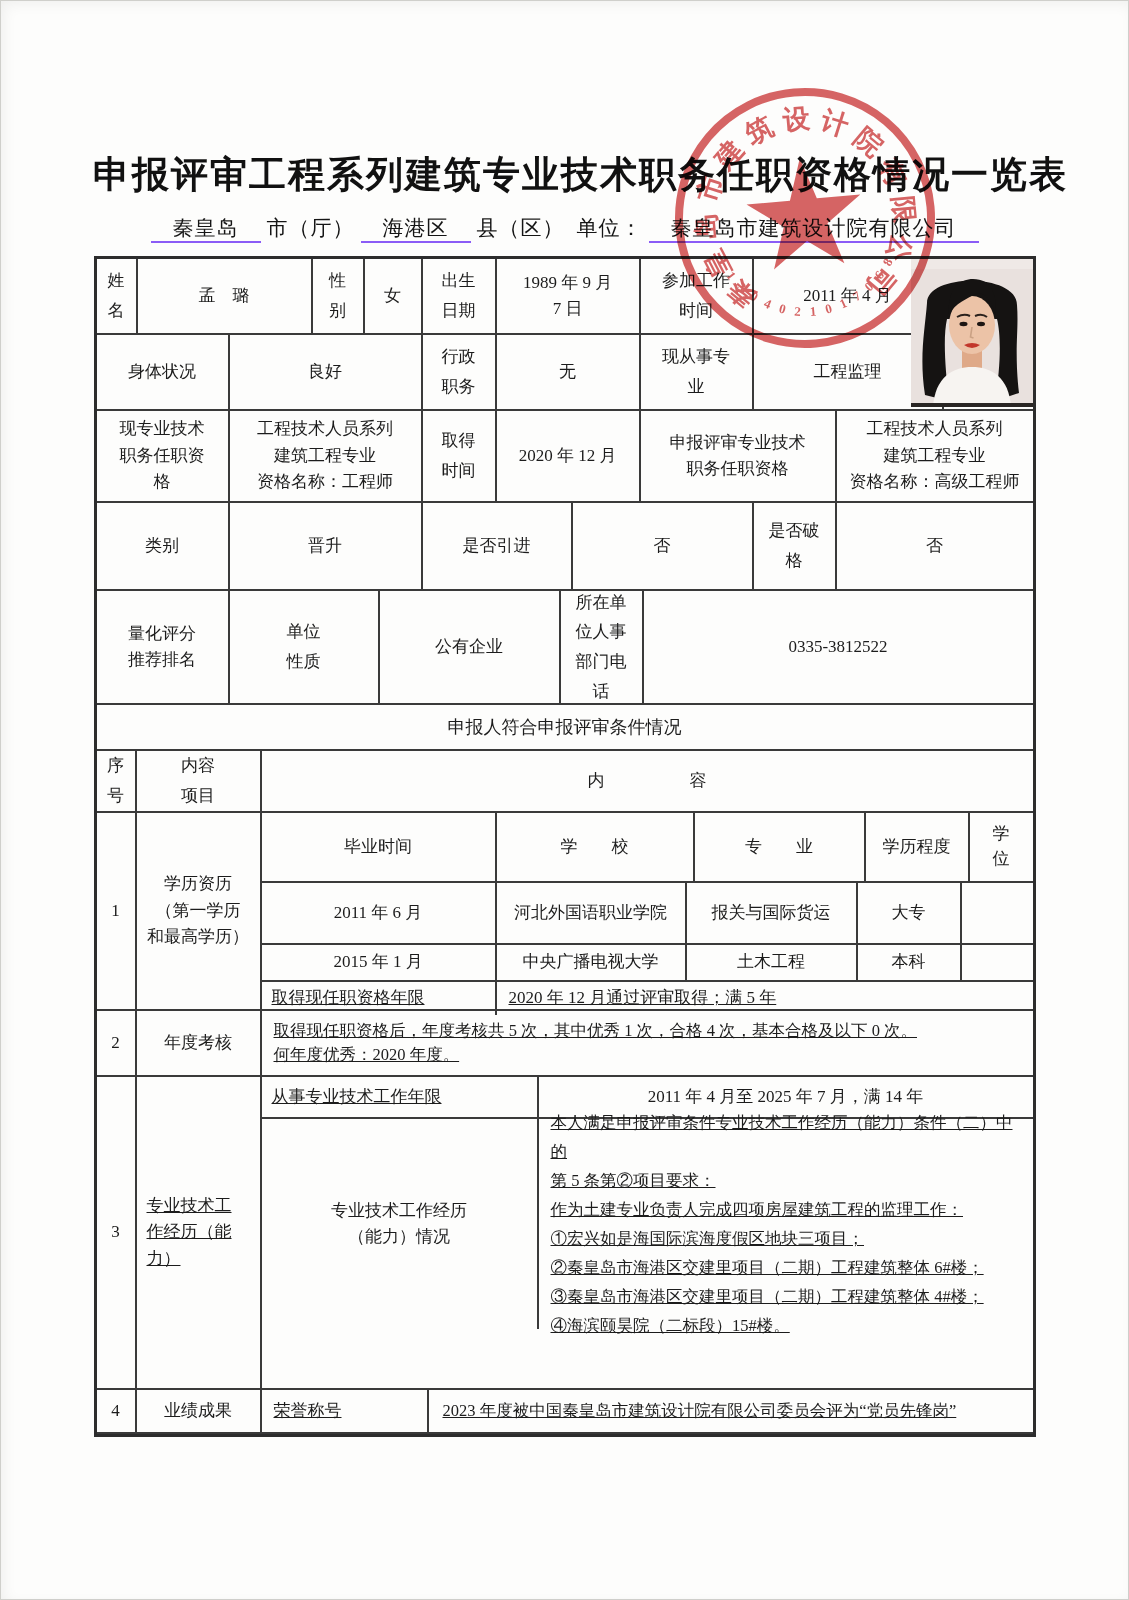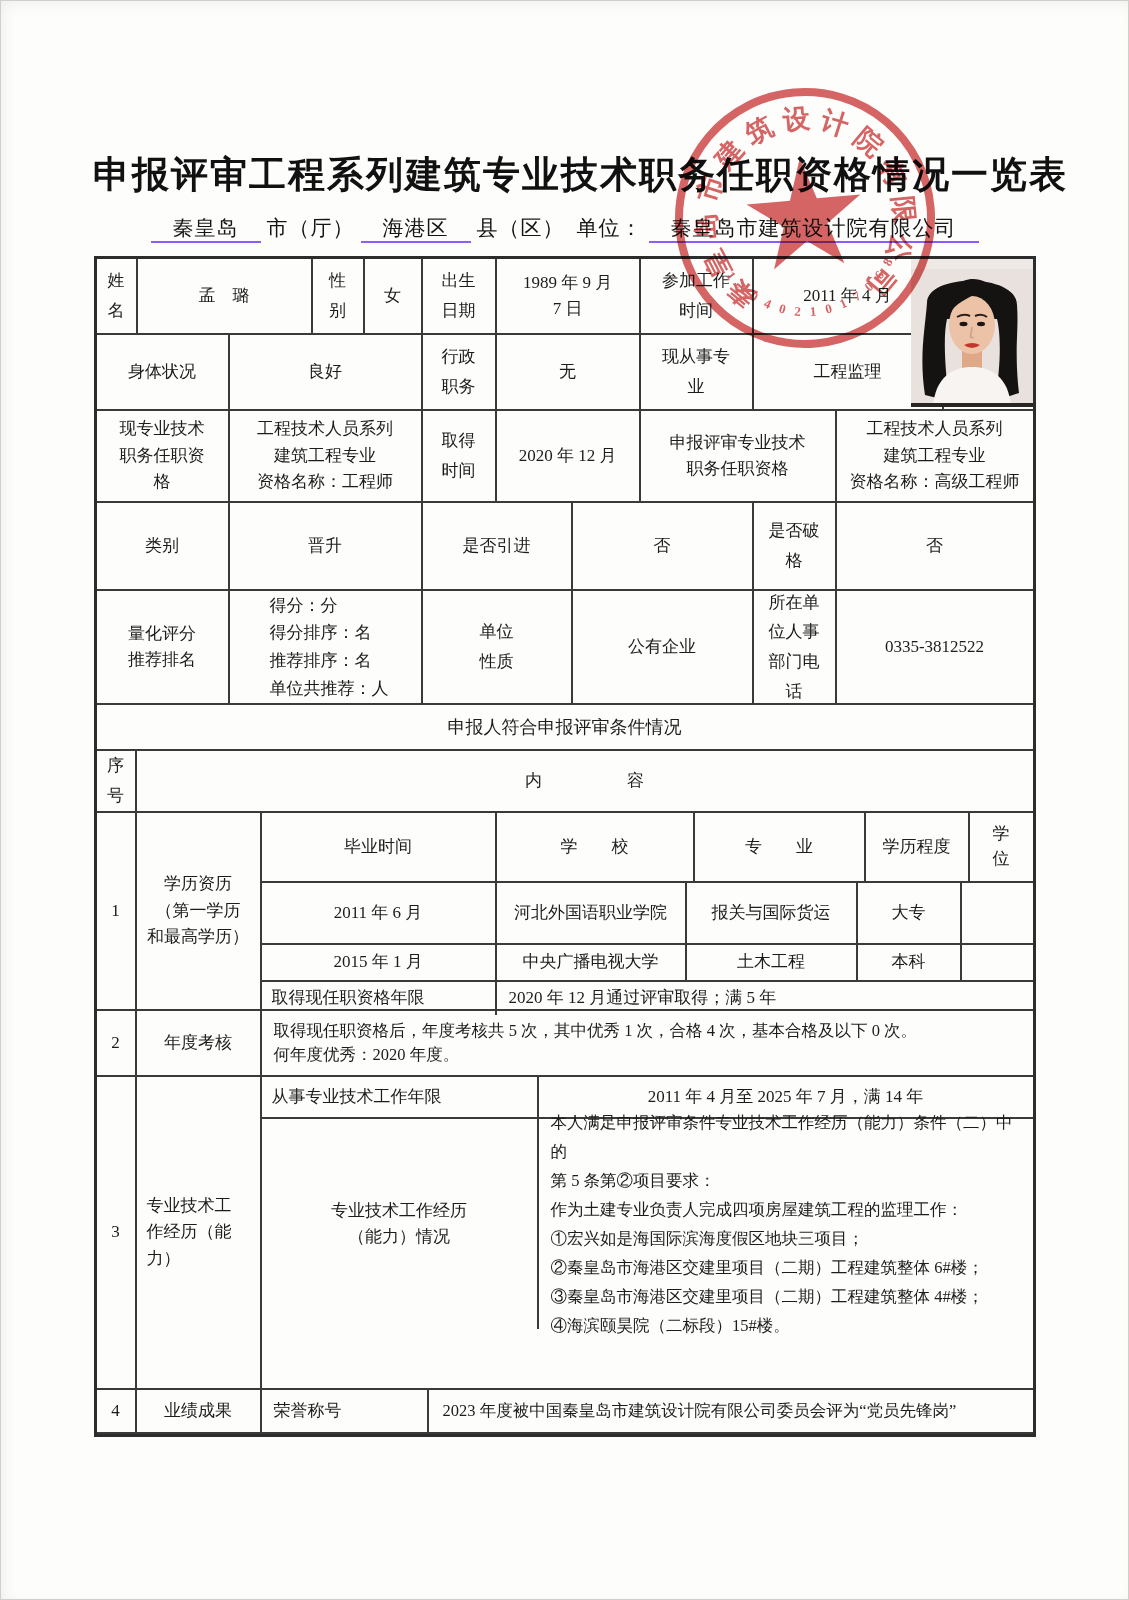--- a/index.html
+++ b/index.html
@@ -37,21 +37,21 @@
   .c{
     display:flex;flex-direction:column;align-items:center;justify-content:center;
     text-align:center;border-right:2px solid var(--bc);
     flex-shrink:0;box-sizing:border-box;padding:2px 4px;line-height:1.45;
   }
   .c:last-child{border-right:none;flex:1;}
   .col{display:flex;flex-direction:column;flex:1;min-width:0;}
   .subrow{display:flex;border-bottom:2px solid var(--bc);flex-shrink:0;}
   .subrow:last-child{border-bottom:none;}
   .subrow:last-child, .subrow .c:last-child{}
-  .left{align-items:flex-start;text-align:left;}
+  .left{align-items:flex-start;text-align:left;text-decoration:underline;}
   .vchar span.inner{display:inline-block;line-height:1.75;}
   .w1 .inner{width:1.15em;} .w2 .inner{width:2.3em;} .w3 .inner{width:3.3em;} .w4 .inner{width:4.5em;}
   .lines div{line-height:1.55;}
   .scorelines{align-items:flex-start;text-align:left;padding-left:40px;}
   .scorelines div{line-height:1.62;}
   .small{font-size:16.5px;}
   .exp div{line-height:29px;}
   .photo{position:absolute;top:0;right:0;width:122px;height:148px;z-index:3;}
   .seal{position:absolute;left:645px;top:58px;width:320px;height:320px;z-index:4;
         opacity:.82;mix-blend-mode:multiply;transform:rotate(-5deg);pointer-events:none;}
@@ -141,43 +141,40 @@
           <span class="inner">是否破格</span>
         </div>
       <div class="c" style="width:202px">否</div>
     </div>
 
     <div class="row" style="height:112px">
       <div class="c lines" style="width:133px">
         <div>量化评分</div>
         <div>推荐排名</div>
       </div>
-      <div class="c scorelines" style="width:193px">
-        <div>得分：分</div>
-        <div>得分排序：名</div>
-        <div>推荐排序：名</div>
-        <div>单位共推荐：人</div>
-      </div>
       <div class="c vchar w2" style="width:150px">
           <span class="inner">单位性质</span>
         </div>
       <div class="c" style="width:181px">公有企业</div>
       <div class="c vchar w3" style="width:83px">
           <span class="inner">所在单位人事部门电话</span>
         </div>
       <div class="c" style="width:202px">0335-3812522</div>
     </div>
 
     <div class="row" style="height:44px">
       <div class="c" style="font-size:18px">申报人符合申报评审条件情况</div>
     </div>
 
     <div class="row" style="height:60px">
       <div class="c vchar w1" style="width:40px">
           <span class="inner">序号</span>
+        </div>
+      <div class="c vchar w2" style="width:125px">
+          <span class="inner">内容项目</span>
         </div>
       <div class="c">内　　　　　容</div>
     </div>
 
     <div class="row" style="height:196px">
       <div class="c" style="width:40px">1</div>
       <div class="c lines" style="width:125px">
         <div>学历资历</div>
         <div>（第一学历</div>
         <div>和最高学历）</div>

